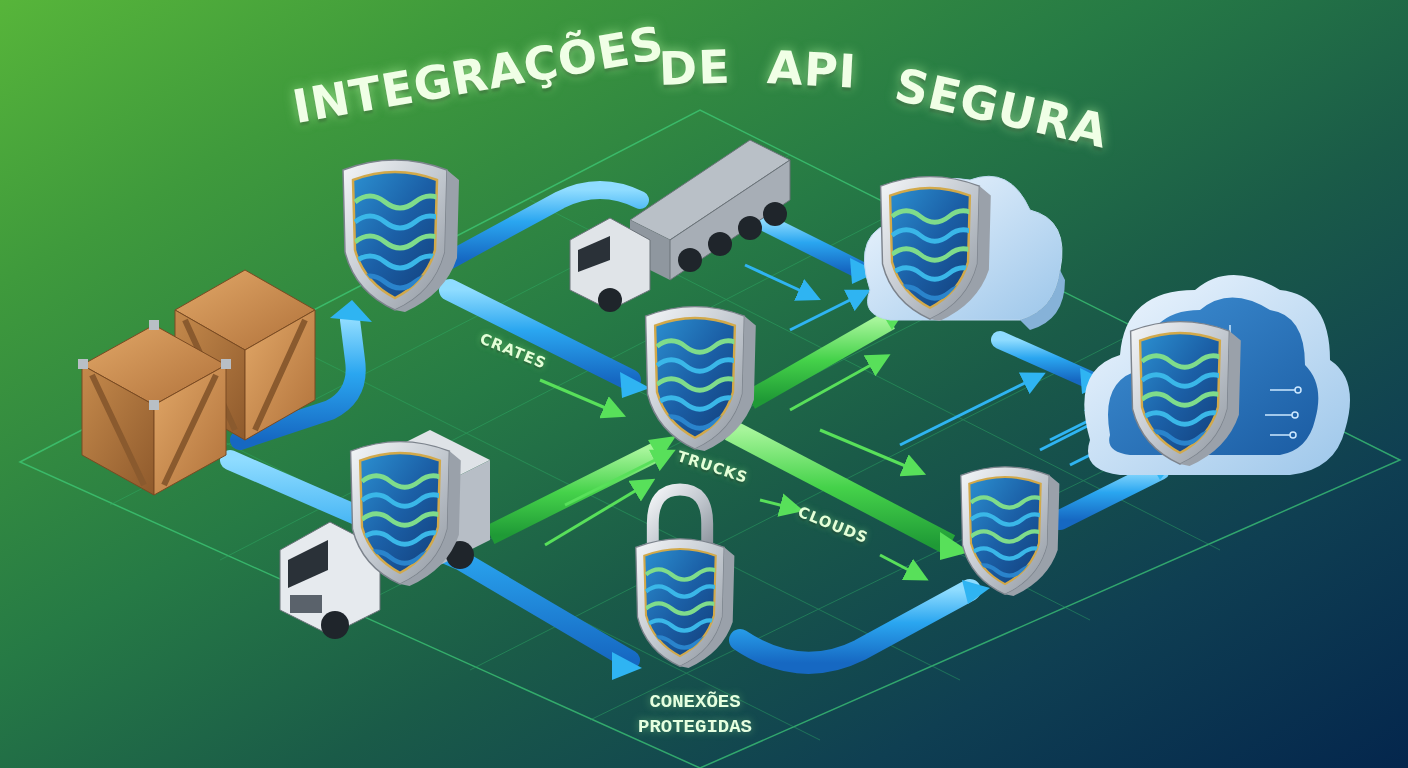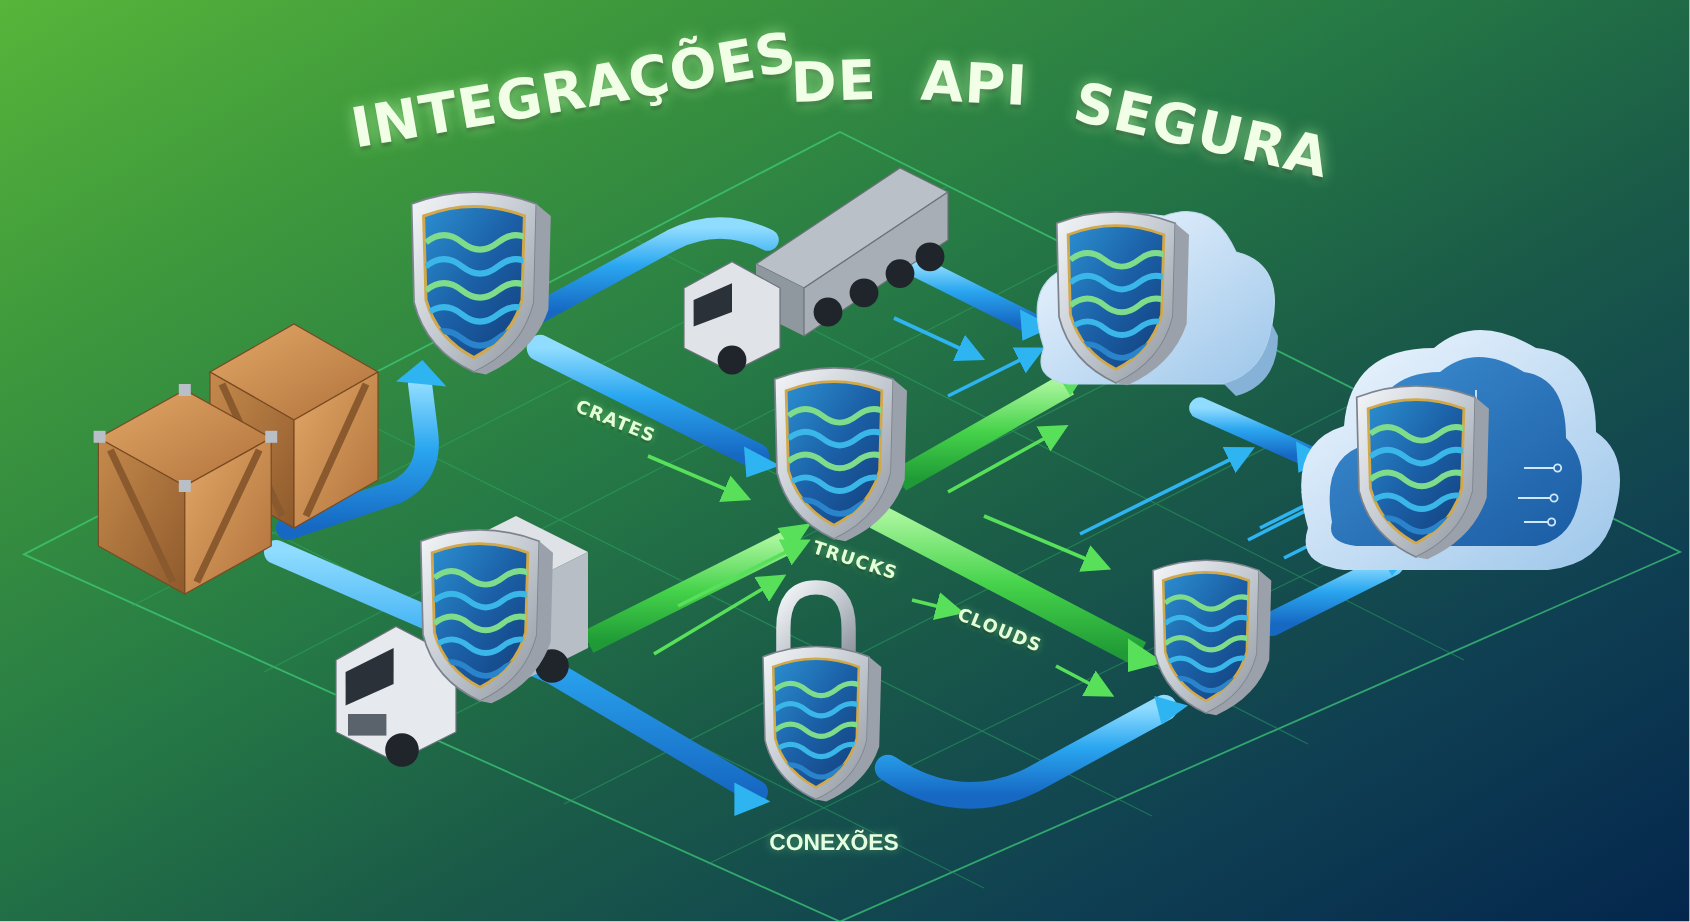--- a/index.html
+++ b/index.html
@@ -14,21 +14,21 @@
     font-weight: bold; letter-spacing: 1px; white-space: nowrap;
     text-shadow: 0 0 6px rgba(160,255,150,0.5), 0 2px 2px rgba(0,0,0,0.35);
   }
   .title-word {
     position: absolute; color: #f0ffe6; font-family: "DejaVu Sans", sans-serif;
     font-weight: bold; font-size: 46px; white-space: nowrap; letter-spacing: 1px;
     text-shadow: 0 0 12px rgba(190,255,170,0.65), 0 3px 3px rgba(0,0,0,0.3);
     transform-origin: left bottom;
   }
   .caption {
-    position: absolute; color: #e6ffe0; font-family: Liberation Sans, sans-serif;
+    position: absolute; color: #e6ffe0; font-family: Liberation Mono, monospace;
     font-weight: bold; font-size: 19px; text-align: center; line-height: 25px;
     text-shadow: 0 0 8px rgba(160,255,150,0.45);
   }
 </style>
 </head>
 <body>
 
 <div id="stage">
 
   <svg id="scene" width="1408" height="768" viewBox="0 0 1408 768">
@@ -262,14 +262,15 @@
     <div class="title-word" style="left:766px; top:40px; transform: rotate(3deg);">API</div>
     <div class="title-word" style="left:890px; top:56px; transform: rotate(13deg);">SEGURA</div>
   </div>
 
   <div class="label" style="left:478px; top:342px; font-size:15px; transform: rotate(22deg);">CRATES</div>
   <div class="label" style="left:676px; top:458px; font-size:15px; transform: rotate(18deg);">TRUCKS</div>
   <div class="label" style="left:796px; top:516px; font-size:15px; transform: rotate(22deg);">CLOUDS</div>
 
   <div class="caption" style="left:600px; top:690px; width:190px;">
     <div>CONEXÕES</div>
+    <div>PROTEGIDAS</div>
   </div>
 </div>
 
 </body></html>

